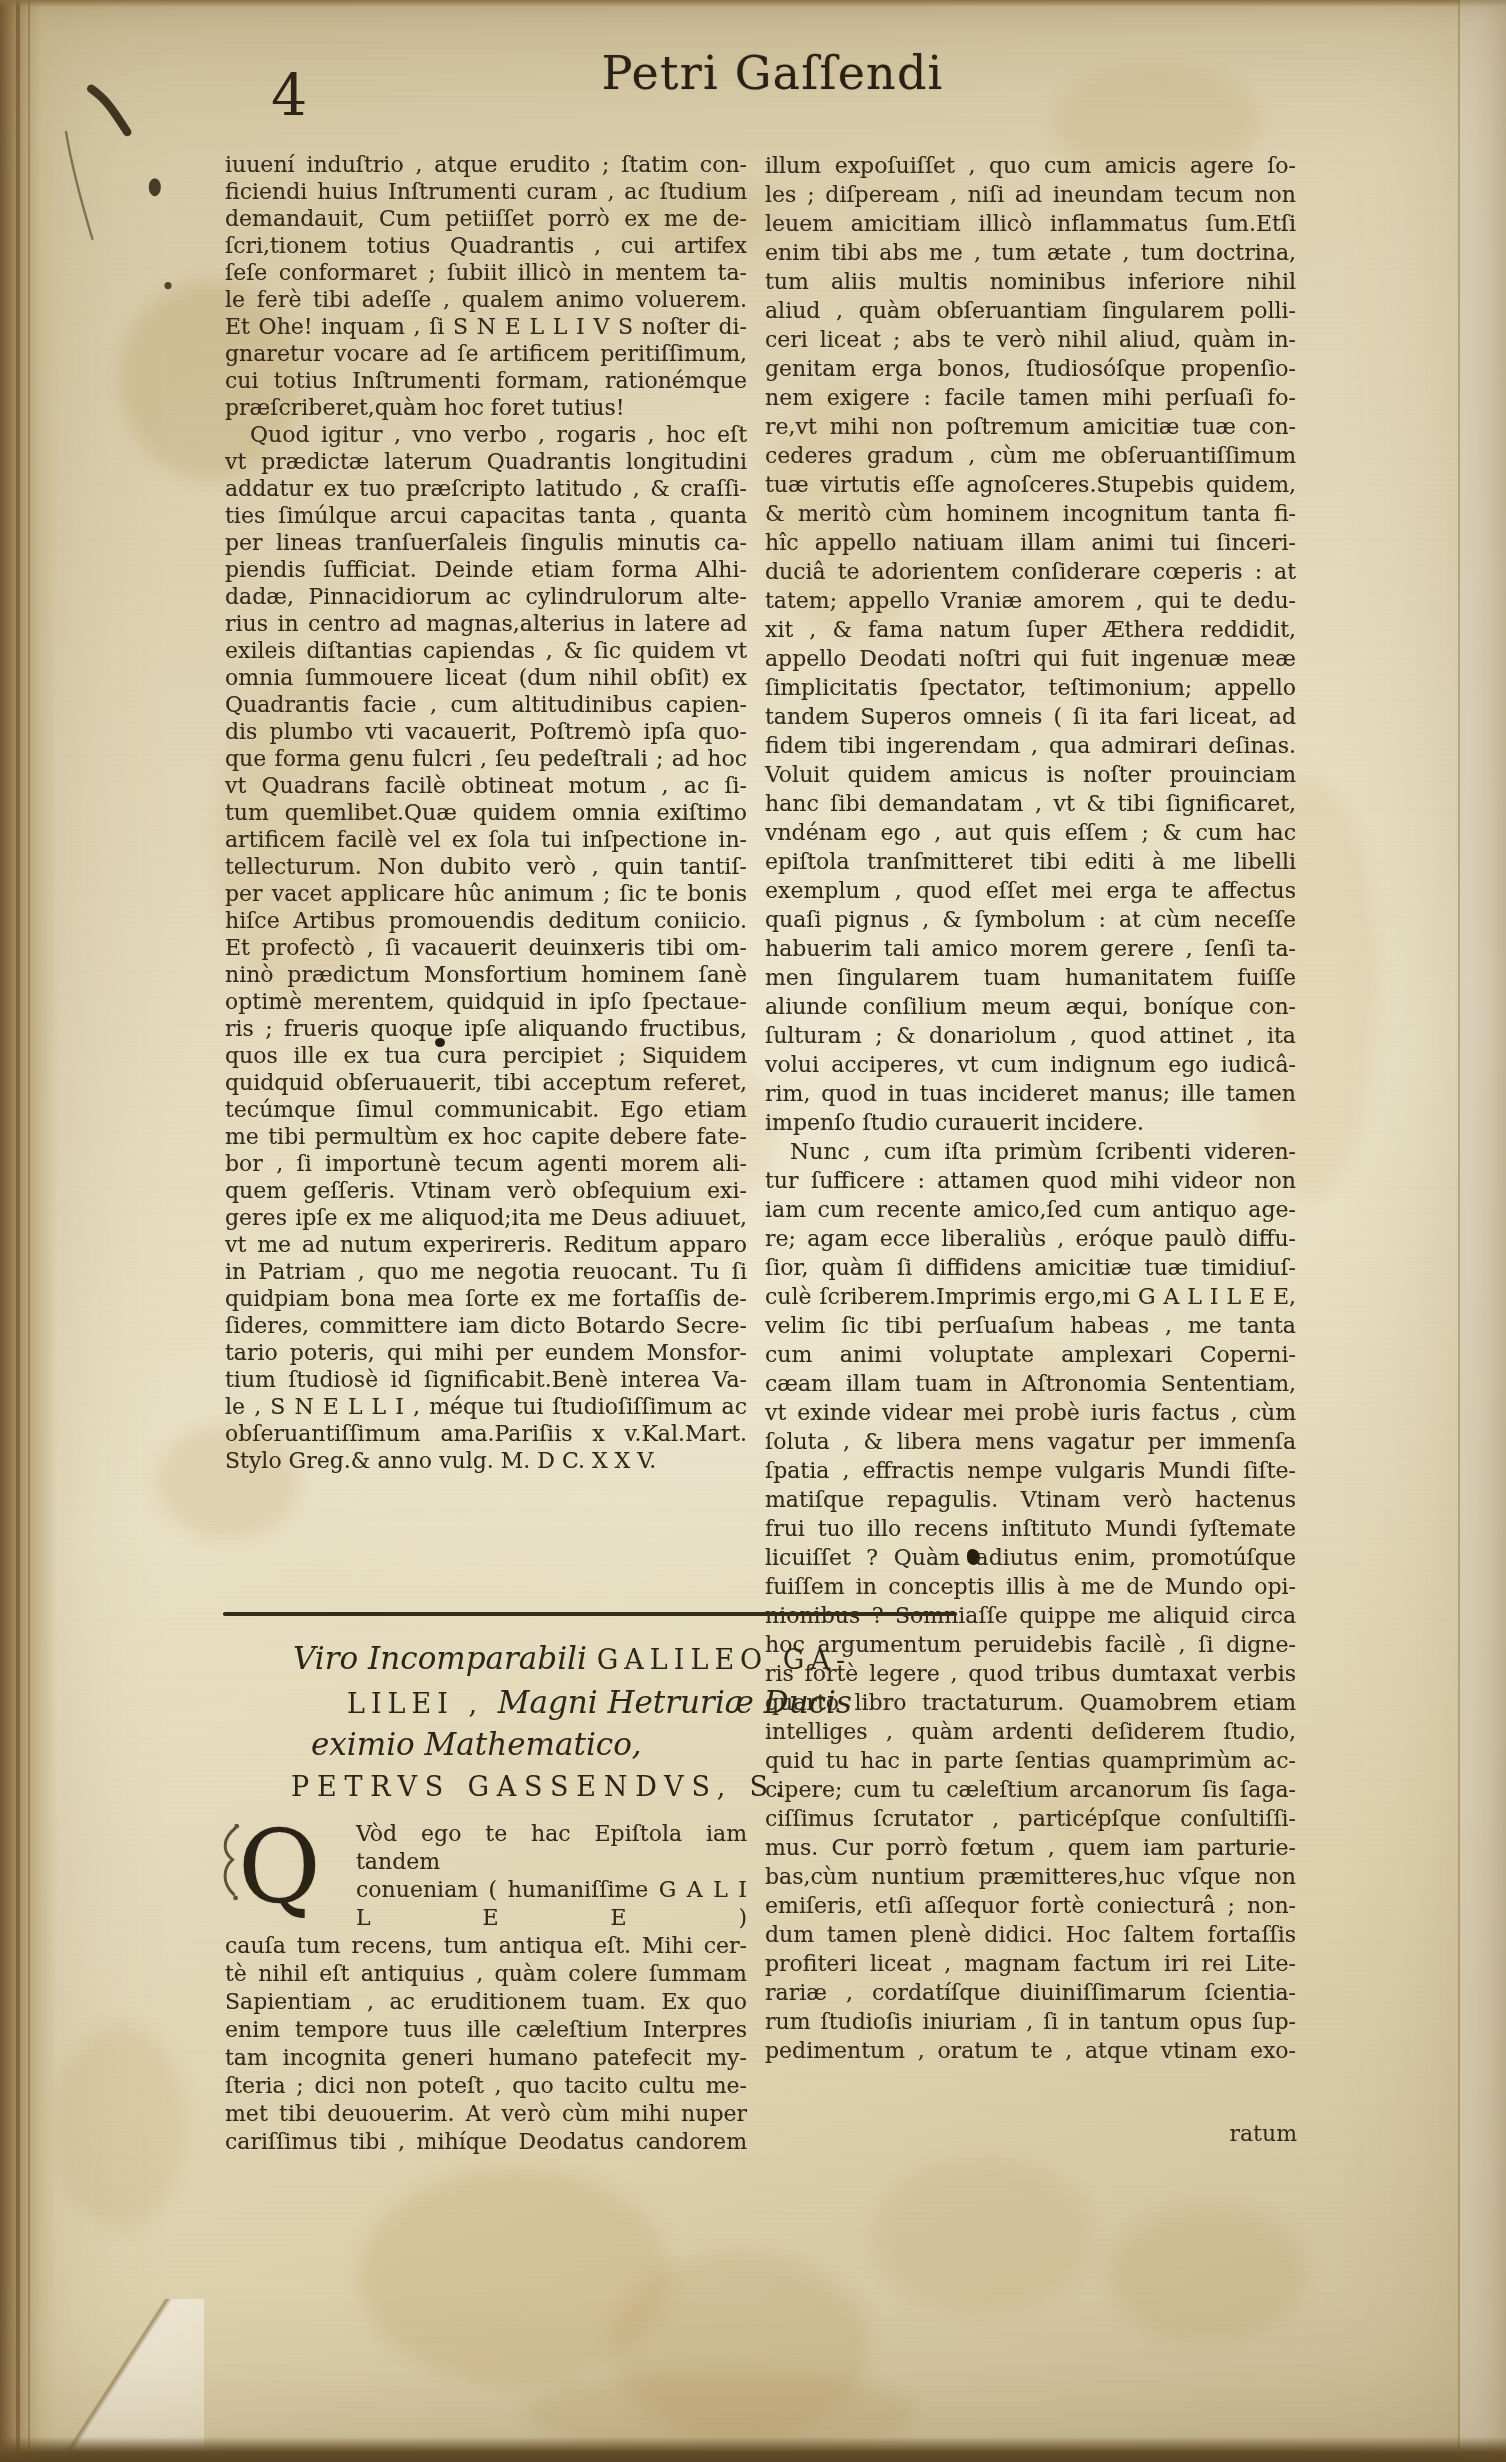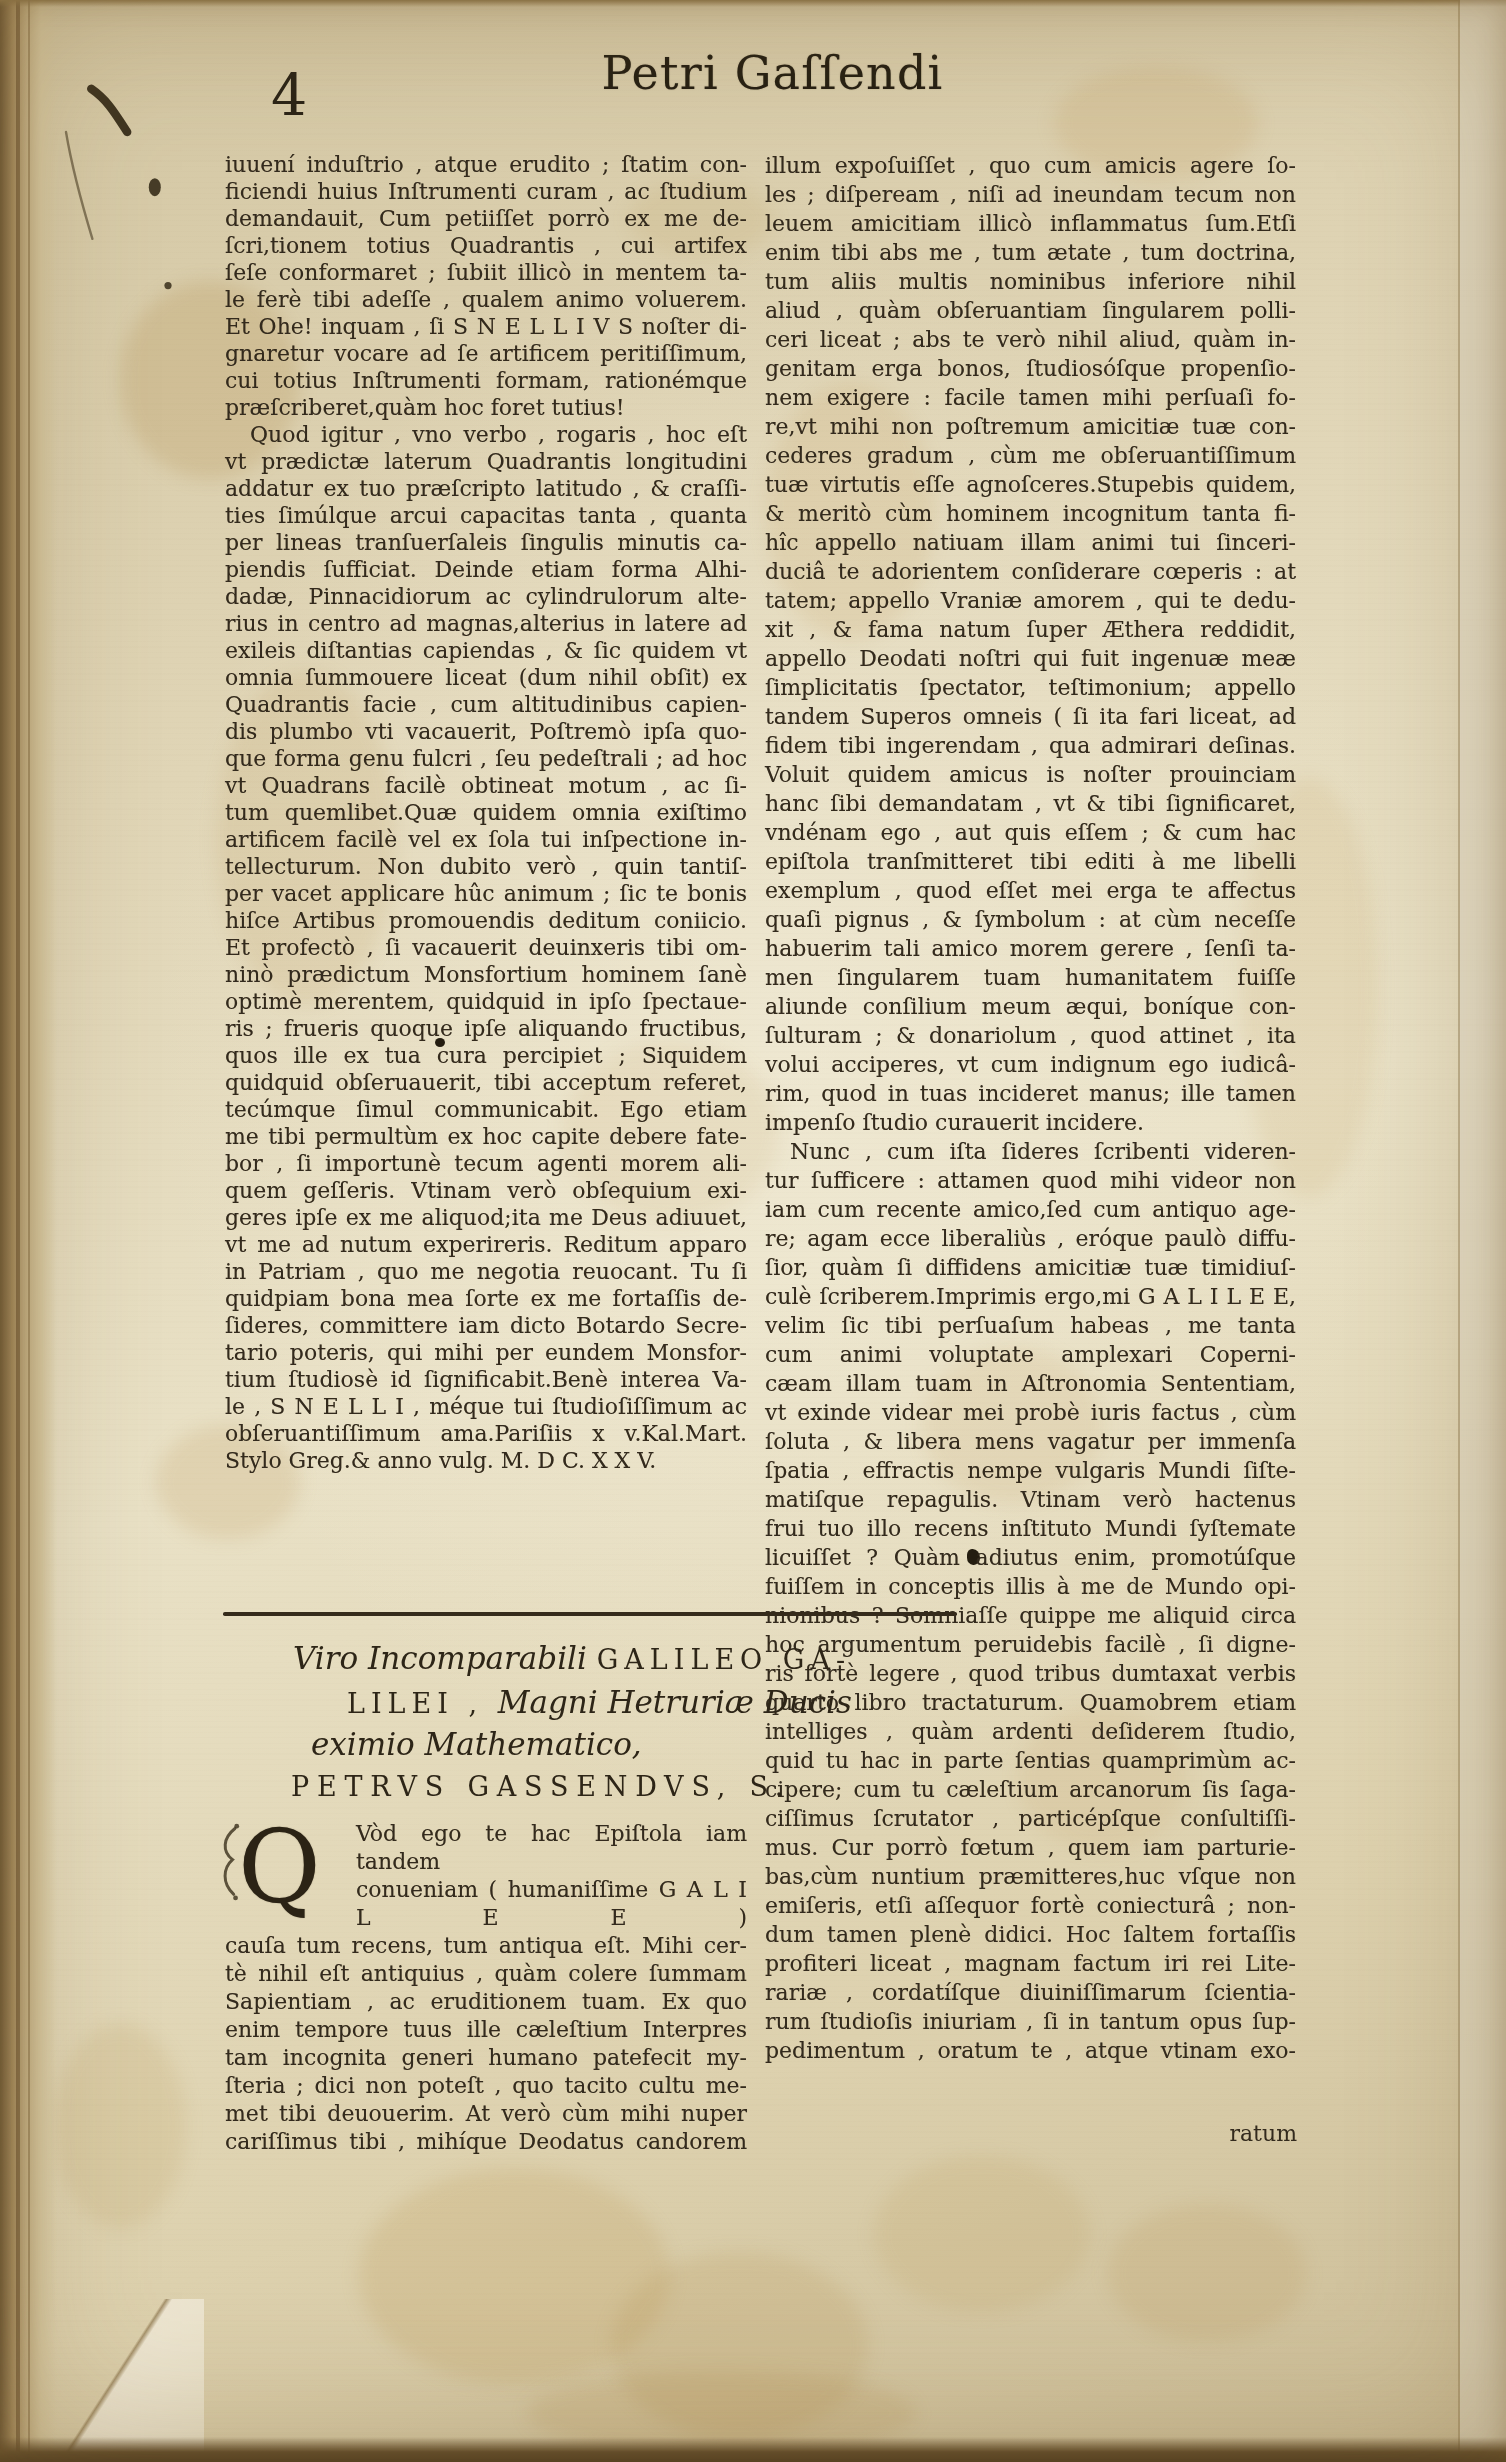--- a/index.html
+++ b/index.html
@@ -208,21 +208,21 @@
       <div class="ln">epiſtola tranſmitteret tibi editi à me libelli</div>
       <div class="ln">exemplum , quod eſſet mei erga te affectus</div>
       <div class="ln">quaſi pignus , &amp; ſymbolum : at cùm neceſſe</div>
       <div class="ln">habuerim tali amico morem gerere , ſenſi ta-</div>
       <div class="ln">men ſingularem tuam humanitatem fuiſſe</div>
       <div class="ln">aliunde conſilium meum æqui, boníque con-</div>
       <div class="ln">ſulturam ; &amp; donariolum , quod attinet , ita</div>
       <div class="ln">volui acciperes, vt cum indignum ego iudicâ-</div>
       <div class="ln">rim, quod in tuas incideret manus; ille tamen</div>
       <div class="ln end">impenſo ſtudio curauerit incidere.</div>
-      <div class="ln ind">Nunc , cum iſta ſideres ſcribenti videren-</div>
+      <div class="ln ind">Nunc , cum iſta primùm ſcribenti videren-</div>
       <div class="ln">tur ſufficere : attamen quod mihi videor non</div>
       <div class="ln">iam cum recente amico,ſed cum antiquo age-</div>
       <div class="ln">re; agam ecce liberaliùs , eróque paulò diffu-</div>
       <div class="ln">ſior, quàm ſi diffidens amicitiæ tuæ timidiuſ-</div>
       <div class="ln">culè ſcriberem.Imprimis ergo,mi G A L I L E E,</div>
       <div class="ln">velim ſic tibi perſuaſum habeas , me tanta</div>
       <div class="ln">cum animi voluptate amplexari Coperni-</div>
       <div class="ln">cæam illam tuam in Aſtronomia Sententiam,</div>
       <div class="ln">vt exinde videar mei probè iuris factus , cùm</div>
       <div class="ln">ſoluta , &amp; libera mens vagatur per immenſa</div>

